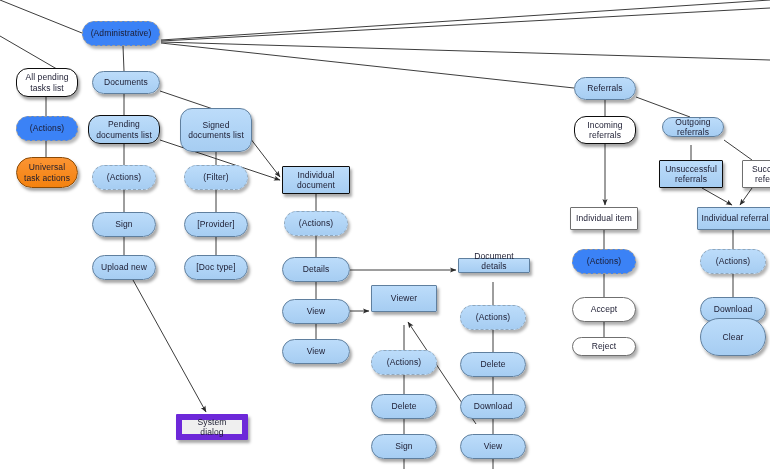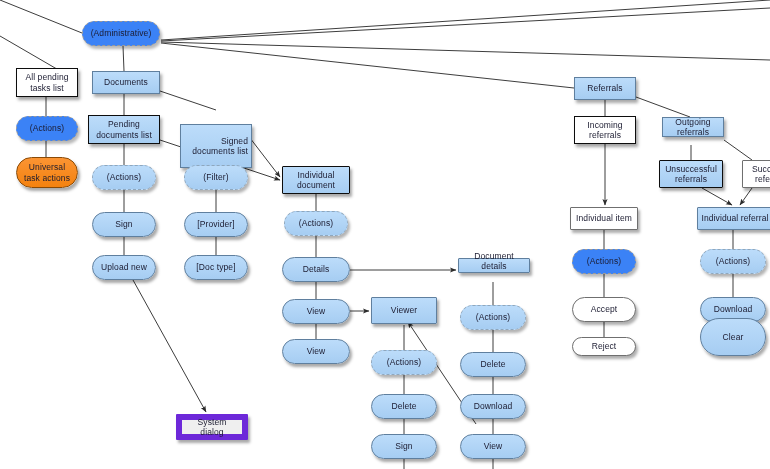--- a/index.html
+++ b/index.html
@@ -18,21 +18,21 @@
     display:flex;align-items:center;justify-content:center;
     text-align:center;
     color:#1b1b30;
     font-size:8.5px;
     line-height:1.18;
     letter-spacing:.1px;
     padding:1px 3px;
     z-index:5;
   }
   
-  .rounded{border-radius:0;}
+  .rounded{border-radius:12px;}
   .pill{border-radius:999px;}
   .rect{border-radius:1px;}
   
   .blue{
     background:linear-gradient(180deg,#bcdcfa 0%,#a6cdf2 100%);
     border:1px solid #5f7f9e;
     box-shadow:2px 3px 3px rgba(0,0,0,.34);
   }
   .blue-thick{
     background:linear-gradient(180deg,#bcdcfa 0%,#a6cdf2 100%);
@@ -157,21 +157,21 @@
       </div>
       <div class="node pill blue-dash" style="left: 92px; top: 165px; width: 64px; height: 25px;">
         <span>(Actions)</span>
       </div>
       <div class="node pill blue" style="left: 92px; top: 212px; width: 64px; height: 25px;">
         <span>Sign</span>
       </div>
       <div class="node pill blue" style="left: 92px; top: 255px; width: 64px; height: 25px;">
         <span>Upload new</span>
       </div>
-      <div class="node rounded blue" style="left: 180px; top: 124px; width: 72px; height: 44px; text-align: right;">
+      <div class="node rounded blue" style="left: 180px; top: 108px; width: 72px; height: 44px;">
         <span>Signed
 documents list</span>
       </div>
       <div class="node pill blue-dash" style="left: 184px; top: 165px; width: 64px; height: 25px;">
         <span>(Filter)</span>
       </div>
       <div class="node pill blue" style="left: 184px; top: 212px; width: 64px; height: 25px;">
         <span>[Provider]</span>
       </div>
       <div class="node pill blue" style="left: 184px; top: 255px; width: 64px; height: 25px;">
@@ -189,21 +189,21 @@
       </div>
       <div class="node pill blue" style="left: 282px; top: 257px; width: 68px; height: 25px;">
         <span>Details</span>
       </div>
       <div class="node pill blue" style="left: 282px; top: 299px; width: 68px; height: 25px;">
         <span>View</span>
       </div>
       <div class="node pill blue" style="left: 282px; top: 339px; width: 68px; height: 25px;">
         <span>View</span>
       </div>
-      <div class="node rect blue" style="left: 371px; top: 297px; width: 66px; height: 27px;">
+      <div class="node rect blue" style="left: 371px; top: 285px; width: 66px; height: 27px;">
         <span>Viewer</span>
       </div>
       <div class="node pill blue-dash" style="left: 371px; top: 350px; width: 66px; height: 25px;">
         <span>(Actions)</span>
       </div>
       <div class="node pill blue" style="left: 371px; top: 394px; width: 66px; height: 25px;">
         <span>Delete</span>
       </div>
       <div class="node pill blue" style="left: 371px; top: 434px; width: 66px; height: 25px;">
         <span>Sign</span>

